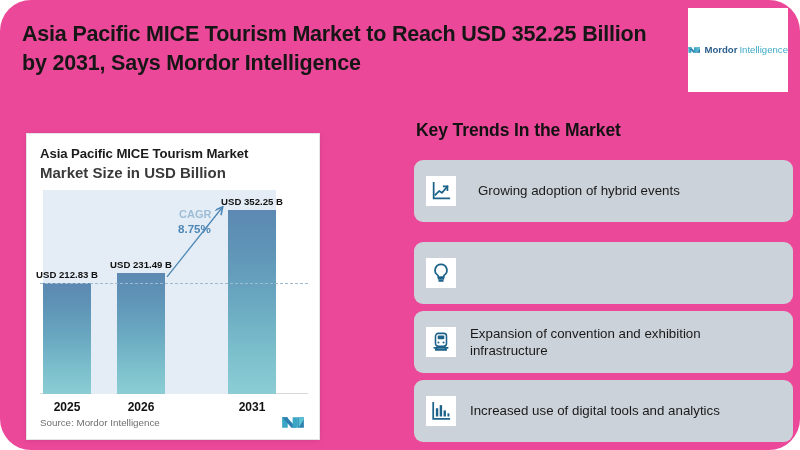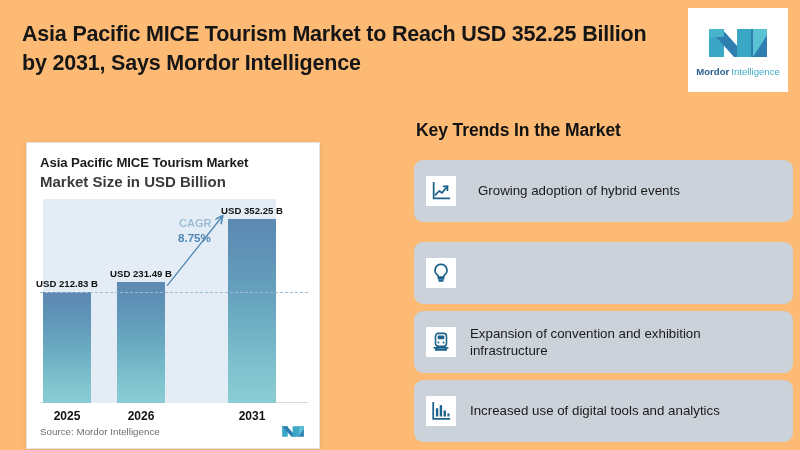--- a/index.html
+++ b/index.html
@@ -2,56 +2,56 @@
 <html><head>
 <meta charset="utf-8">
 <style>
   * { box-sizing: border-box; margin: 0; padding: 0; }
   html, body {
     width: 800px; height: 450px;
     background: #ffffff;
     font-family: "Liberation Sans", sans-serif;
     overflow: hidden;
   }
-  .page { position: relative; width: 800px; height: 450px; background: #fdba74; }
+  .page { position: relative; width: 800px; height: 450px; background: #ec4899; border-radius: 31px; }
 
   
   .headline {
     position: absolute;
     left: 22px; top: 20px; width: 640px;
     font-size: 21.5px;
     font-weight: 800;
     line-height: 1.34;
     color: #161616;
     letter-spacing: -0.2px;
   }
 
   
   .brand-logo {
     position: absolute;
     left: 688px; top: 8px;
     width: 100px; height: 84px;
     background: #ffffff;
-    display: flex; flex-direction: column;
+    display: flex; flex-direction: row;
     align-items: center; justify-content: center;
     gap: 4px;
   }
   .brand-mark { width: 62px; height: 40px; display:block; }
   .brand-word {
     font-size: 9.6px; line-height: 1;
     white-space: nowrap;
     display: flex; gap: 2px; align-items: baseline;
   }
   .brand-word .b1 { color: #2b5f8e; font-weight: 800; }
   .brand-word .b2 { color: #3fa9c6; font-weight: 400; }
 
   
   .chart-card {
     position: absolute;
-    left: 26px; top: 142px;
+    left: 26px; top: 133px;
     width: 294px; height: 307px;
     background: #ffffff;
     border: 1px solid #e2e4e6;
     box-shadow: 0 1px 5px rgba(0,0,0,0.10);
     padding: 12px 13px 0 13px;
   }
   .chart-title {
     font-size: 13.2px; font-weight: 700; color: #1b1b1b;
     letter-spacing: -0.1px;
   }

